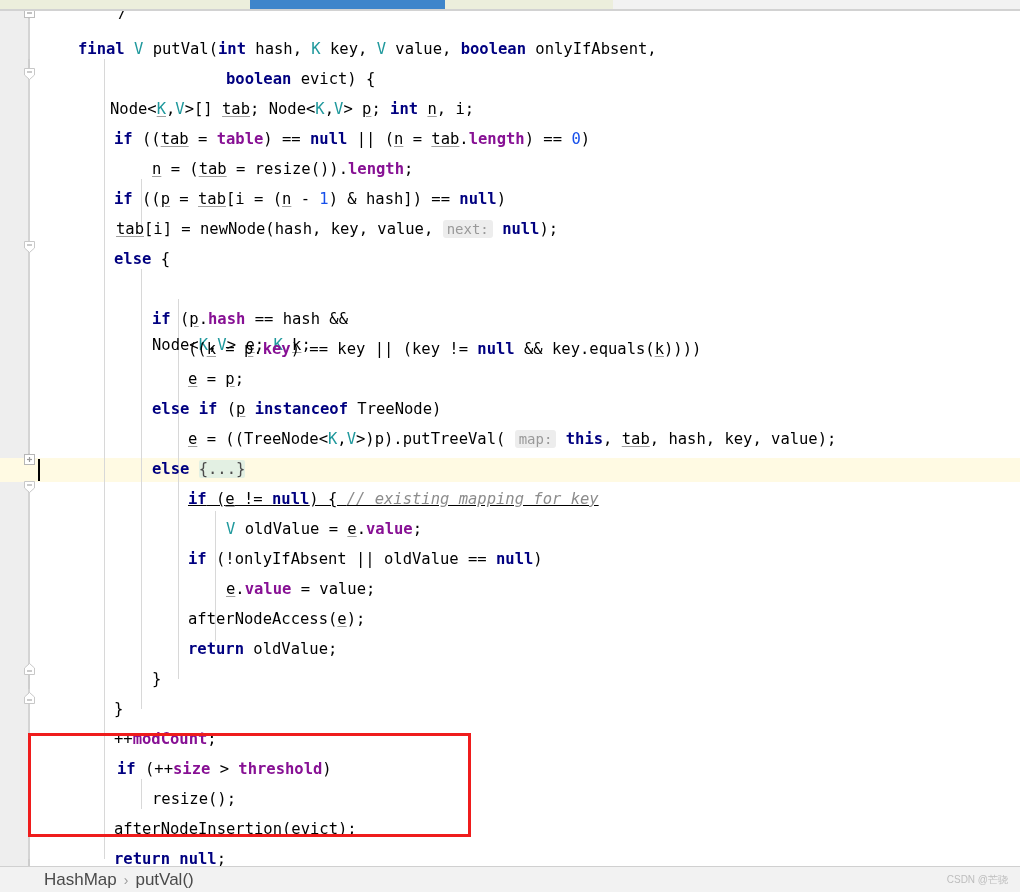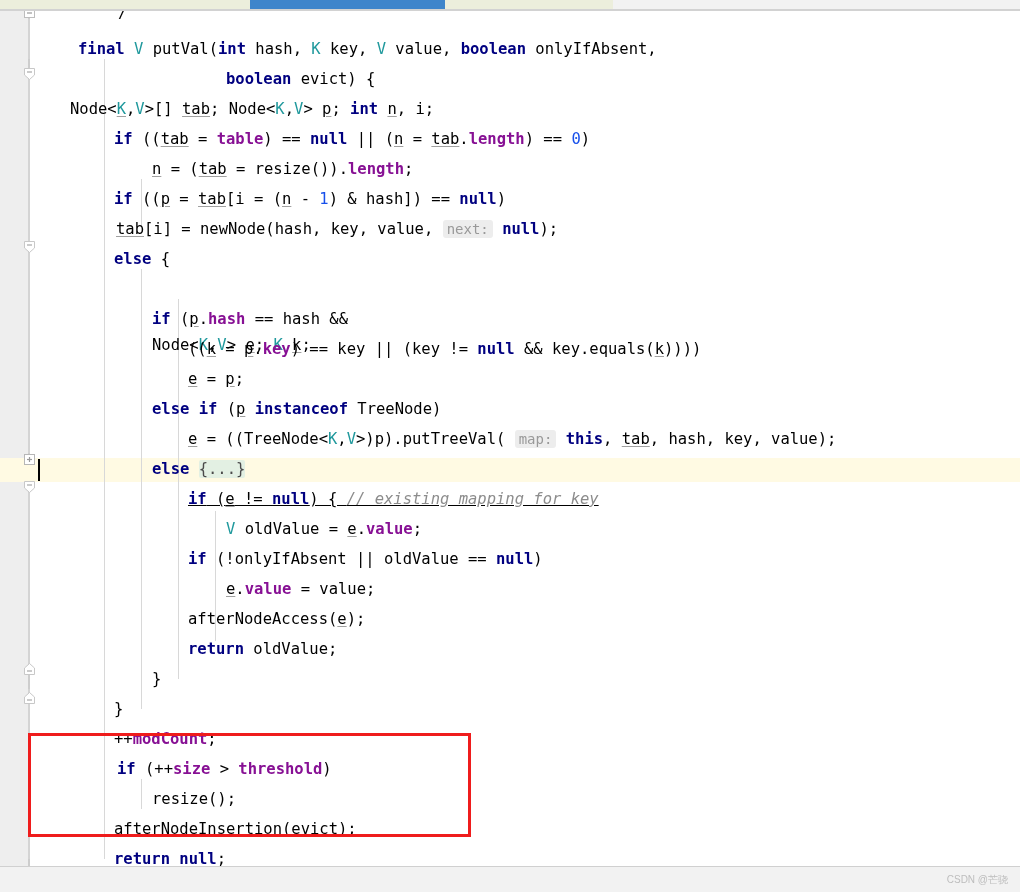--- a/index.html
+++ b/index.html
@@ -135,21 +135,21 @@
     <div class="iguide" style="left:141px;top:768px;height:30px;"></div>
 
     <div class="code">
 
       <div class="line" style="top:-13px;"><span class="txt" style="padding-left:118px;">/</span></div>
 
       <div class="line" style="top:23px;"><span class="txt"><span class="kw">final</span> <span class="type">V</span> putVal(<span class="kw">int</span> hash, <span class="type">K</span> key, <span class="type">V</span> value, <span class="kw">boolean</span> onlyIfAbsent,</span></div>
 
       <div class="line" style="top:53px;"><span class="txt" style="padding-left:226px;"><span class="kw">boolean</span> evict) {</span></div>
 
-      <div class="line" style="top:83px;"><span class="txt" style="padding-left:70px;">Node&lt;<span class="type lv">K</span>,<span class="type">V</span>&gt;[] <span class="lv">tab</span>; Node&lt;<span class="type">K</span>,<span class="type">V</span>&gt; <span class="lv">p</span>; <span class="kw">int</span> <span class="lv">n</span>, i;</span></div>
+      <div class="line" style="top:83px;"><span class="txt" style="padding-left:110px;">Node&lt;<span class="type lv">K</span>,<span class="type">V</span>&gt;[] <span class="lv">tab</span>; Node&lt;<span class="type">K</span>,<span class="type">V</span>&gt; <span class="lv">p</span>; <span class="kw">int</span> <span class="lv">n</span>, i;</span></div>
 
       <div class="line" style="top:113px;"><span class="txt" style="padding-left:114px;"><span class="kw">if</span> ((<span class="lv">tab</span> = <span class="field">table</span>) == <span class="kw">null</span> || (<span class="lv">n</span> = <span class="lv">tab</span>.<span class="field">length</span>) == <span class="num">0</span>)</span></div>
 
       <div class="line" style="top:143px;"><span class="txt" style="padding-left:152px;"><span class="lv">n</span> = (<span class="lv">tab</span> = resize()).<span class="field">length</span>;</span></div>
 
       <div class="line" style="top:173px;"><span class="txt" style="padding-left:114px;"><span class="kw">if</span> ((<span class="lv">p</span> = <span class="lv">tab</span>[i = (<span class="lv">n</span> - <span class="num">1</span>) &amp; hash]) == <span class="kw">null</span>)</span></div>
 
       <div class="line" style="top:203px;"><span class="txt" style="padding-left:116px;"><span class="lv">tab</span>[i] = newNode(hash, key, value, <span class="hint">next:</span> <span class="kw">null</span>);</span></div>
 
       <div class="line" style="top:233px;"><span class="txt" style="padding-left:114px;"><span class="kw">else</span> {</span></div>
@@ -194,16 +194,19 @@
 
       <div class="line" style="top:833px;"><span class="txt" style="padding-left:114px;"><span class="kw">return null</span>;</span></div>
 
     </div>
 
     <div class="redbox" style="left:28px;top:722px;width:443px;height:104px;"></div>
 
   </div>
 
   <div class="statusbar">
+    <div class="crumbs">
+      <span>HashMap</span><span class="crumb-sep">›</span><span>putVal()</span>
+    </div>
     <div class="watermark">CSDN @芒骁</div>
   </div>
 
 </div>
 
 </body></html>

